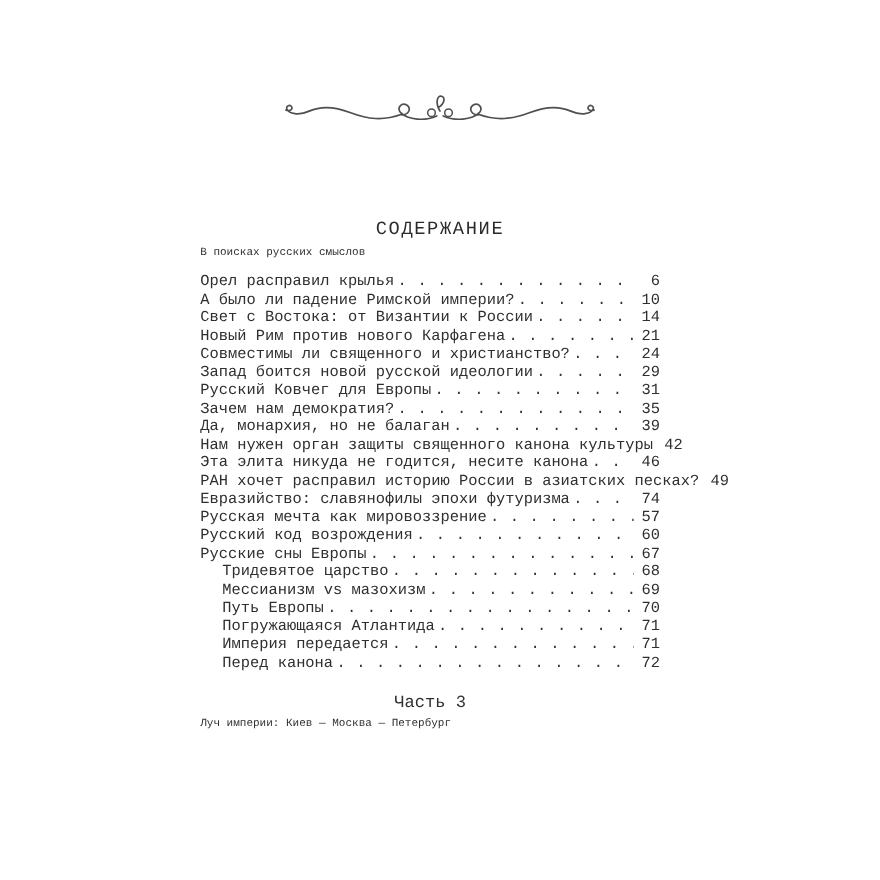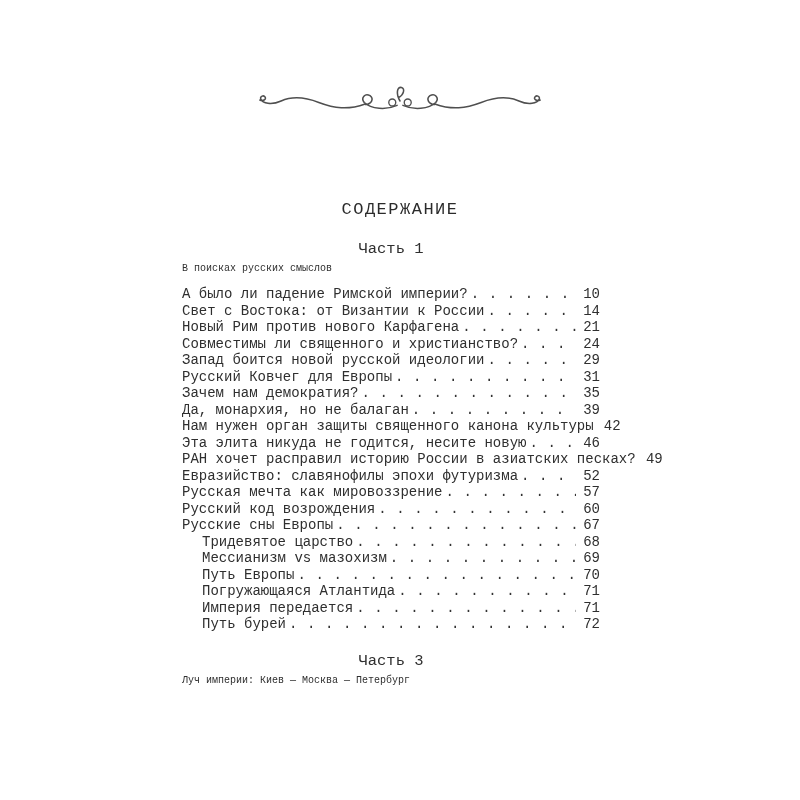--- a/index.html
+++ b/index.html
@@ -46,23 +46,27 @@
 
     <path d="M114 20.5 C 96 27, 82 25, 66 19 C 52 13.5, 38 12.5, 27 17.5 C 17 22, 8 20, 6 15.5 C 5 12.5, 9 11, 10.5 13.5 C 12 16, 8 18, 5 16.5"></path>
     <path d="M186 20.5 C 204 27, 218 25, 234 19 C 248 13.5, 262 12.5, 273 17.5 C 283 22, 292 20, 294 15.5 C 295 12.5, 291 11, 289.5 13.5 C 288 16, 292 18, 295 16.5"></path>
   </svg>
 
   <div class="toc-title">СОДЕРЖАНИЕ</div>
 
   <div class="content">
 
     <section>
-      <div class="part-label">Часть 1</div>
       <div class="part-subtitle">В поисках русских смыслов</div>
       <div class="toc">
+          <div class="toc-row">
+            <span class="tt">Орел расправил крылья</span>
+            <span class="leader"></span>
+            <span class="pg">6</span>
+          </div>
           <div class="toc-row">
             <span class="tt">А было ли падение Римской империи?</span>
             <span class="leader"></span>
             <span class="pg">10</span>
           </div>
           <div class="toc-row">
             <span class="tt">Свет с Востока: от Византии к России</span>
             <span class="leader"></span>
             <span class="pg">14</span>
           </div>
@@ -95,33 +99,33 @@
             <span class="tt">Да, монархия, но не балаган</span>
             <span class="leader"></span>
             <span class="pg">39</span>
           </div>
           <div class="toc-row">
             <span class="tt">Нам нужен орган защиты священного канона культуры</span>
             <span class="leader"></span>
             <span class="pg">42</span>
           </div>
           <div class="toc-row">
-            <span class="tt">Эта элита никуда не годится, несите новую</span>
+            <span class="tt">Эта элита никуда не годится, несите канона</span>
             <span class="leader"></span>
             <span class="pg">46</span>
           </div>
           <div class="toc-row">
             <span class="tt">РАН хочет расправил историю России в азиатских песках?</span>
             <span class="leader"></span>
             <span class="pg">49</span>
           </div>
           <div class="toc-row">
             <span class="tt">Евразийство: славянофилы эпохи футуризма</span>
             <span class="leader"></span>
-            <span class="pg">52</span>
+            <span class="pg">74</span>
           </div>
           <div class="toc-row">
             <span class="tt">Русская мечта как мировоззрение</span>
             <span class="leader"></span>
             <span class="pg">57</span>
           </div>
           <div class="toc-row">
             <span class="tt">Русский код возрождения</span>
             <span class="leader"></span>
             <span class="pg">60</span>
@@ -150,21 +154,21 @@
             <span class="tt">Погружающаяся Атлантида</span>
             <span class="leader"></span>
             <span class="pg">71</span>
           </div>
           <div class="toc-row sub">
             <span class="tt">Империя передается</span>
             <span class="leader"></span>
             <span class="pg">71</span>
           </div>
           <div class="toc-row sub">
-            <span class="tt">Путь бурей</span>
+            <span class="tt">Перед канона</span>
             <span class="leader"></span>
             <span class="pg">72</span>
           </div>
         </div>
     </section>
 
     <section class="part-2">
       <div class="part-label">Часть 3</div>
       <div class="part-subtitle">Луч империи: Киев — Москва — Петербург</div>
     </section>

